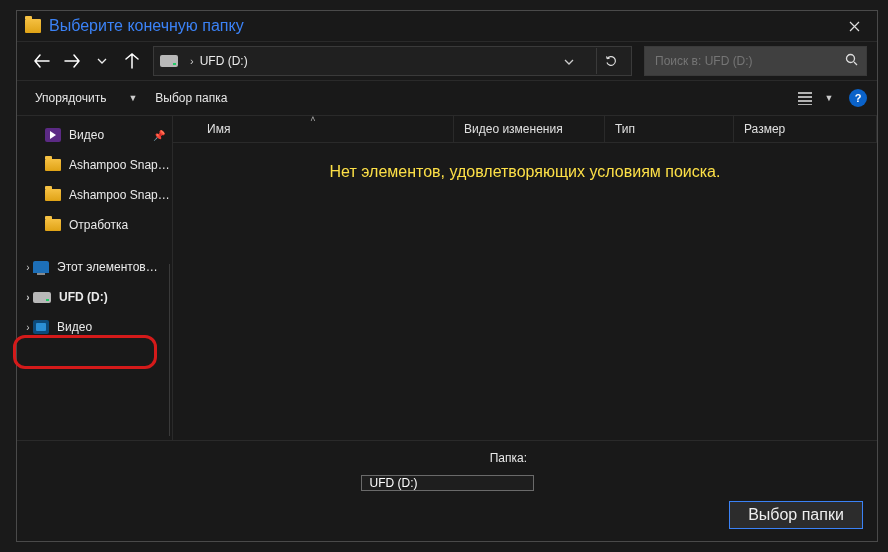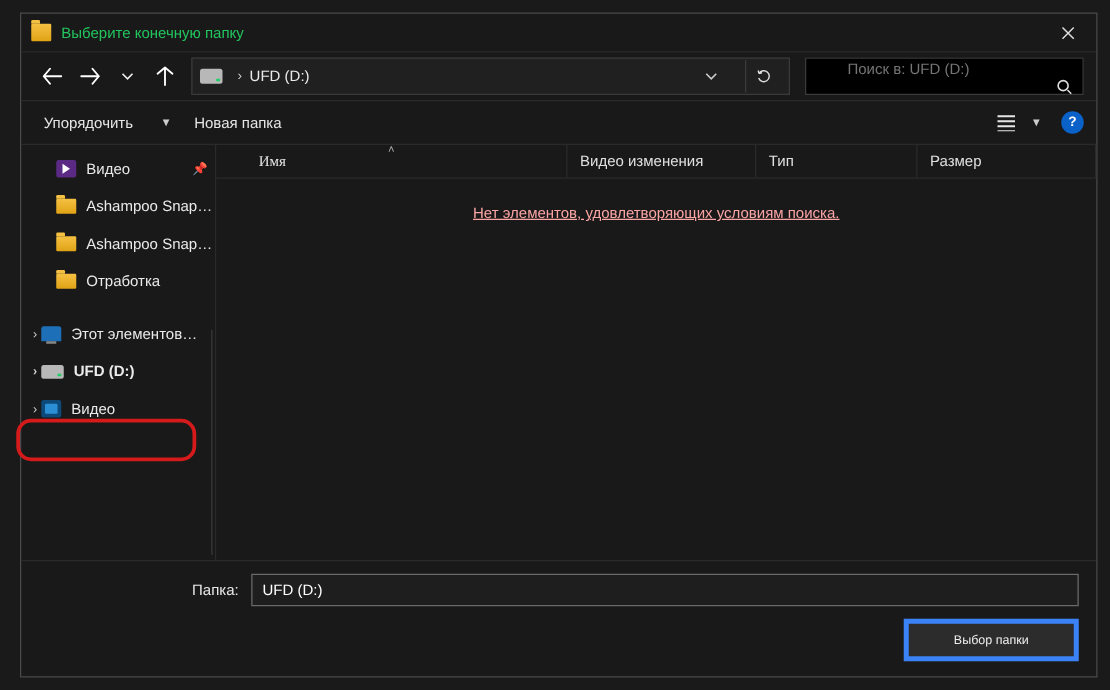--- a/index.html
+++ b/index.html
@@ -35,21 +35,21 @@
     height: 30px;
     display: flex;
     align-items: center;
     padding-left: 8px;
     border-bottom: 1px solid #2a2a2a;
   }
   .titlebar .folder-glyph {
     width: 16px; height: 14px;
     margin-right: 8px;
   }
-  .titlebar .title { color: #22c55e; font-size: 12px; }
+  .titlebar .title { color: #3b82f6; font-size: 16px; }
   .titlebar .spacer { flex: 1; }
   .titlebar .close {
     width: 46px; height: 30px;
     display: flex; align-items: center; justify-content: center;
     color: #ddd; font-size: 13px;
   }
 
   
   .navrow {
     height: 38px;
@@ -85,27 +85,26 @@
   .addr .chev { color:#ccc; font-size:11px; padding:0 6px;}
   .addr .refresh {
     width: 28px; height: 26px;
     display:flex;align-items:center;justify-content:center;
     border-left: 1px solid #3a3a3a;
     margin-left:6px;
     font-size:14px;
   }
   .searchbox {
     width: 205px; height: 28px;
-    background: #000000;
+    background: #404040;
     border: 1px solid #3a3a3a;
     display: flex; align-items: center;
     padding: 0 8px;
     color: #8a8a8a;
     margin-left: 6px;
-    flex-direction: column;
   }
   .searchbox .si { margin-left:auto; color:#ccc; font-size:13px;}
   .searchbox input {
     flex:1; background:transparent; border:none; outline:none;
     color:#bbb; font-size:12px;
   }
 
   
   .toolbar {
     height: 34px;
@@ -220,49 +219,49 @@
     display:flex; align-items:center;
     padding-left:10px;
     border-right:1px solid #2a2a2a;
     position:relative;
   }
   .col .sort {
     position:absolute; left:50%; top:-2px; transform:translateX(-50%);
     font-size:9px; color:#aaa;
   }
   .col.name{flex:0 0 270px;}
-  .col.name .lbl{margin-left:24px;font-family:Liberation Serif, serif;}
+  .col.name .lbl{margin-left:24px;}
   .col.date{flex:0 0 140px;}
   .col.type{flex:0 0 118px;}
   .col.size{flex:1;text-align:right;}
   .empty {
     flex:1; display:flex;
     justify-content:center;
     padding-top: 20px;
-    color:#fca5a5; font-size:12px;text-decoration:underline;
+    color:#fde047; font-size:16px;
   }
 
   
   .footer {
     border-top:1px solid #2a2a2a;
     padding: 10px 14px 12px 14px;
     display:flex; flex-direction:column; gap:10px;
   }
-  .frow { display:flex; align-items:center; gap:10px;}
+  .frow { display:flex; align-items:center; gap:10px;flex-direction:column;}
   .flabel { width:160px; text-align:right; color:#e8e8e8; font-size:12px;}
   .finput {
     flex:1; height:24px;
     background:#1e1e1e;border:1px solid #6a6a6a;
     color:#fff;padding:0 8px;font-size:12px;
   }
   .fbtns { display:flex; justify-content:flex-end; gap:10px;}
   .fbtn {
     min-width:100px; height:26px;
-    background:#2c2c2c;border:4px solid #3b82f6;
-    color:#eee;font-size:10px;
+    background:#2c2c2c;border:1px solid #3b82f6;
+    color:#eee;font-size:16px;
     display:flex;align-items:center;justify-content:center;
     padding:0 16px;
     cursor:pointer;
   }
 </style>
 </head>
 <body>
 
 <div class="window">
 
@@ -327,21 +326,21 @@
       </span>
     </div>
   </div>
 
   <div class="toolbar">
     <div class="tbtn">
       <span>Упорядочить</span>
       <span class="car">▼</span>
     </div>
     <div class="tbtn">
-      <span>Новая папка</span>
+      <span>Выбор папка</span>
     </div>
     <div class="spacer"></div>
     <div class="viewbtn">
       <svg width="16" height="13" viewBox="0 0 16 13">
         <path d="M1 1 H15 M1 5 H15 M1 9 H15 M1 13 H15" stroke="#e6e6e6" stroke-width="1.5"></path>
       </svg>
     </div>
     <div class="viewcar">▼</div>
     <div class="helpbtn">
       <span>?</span>

